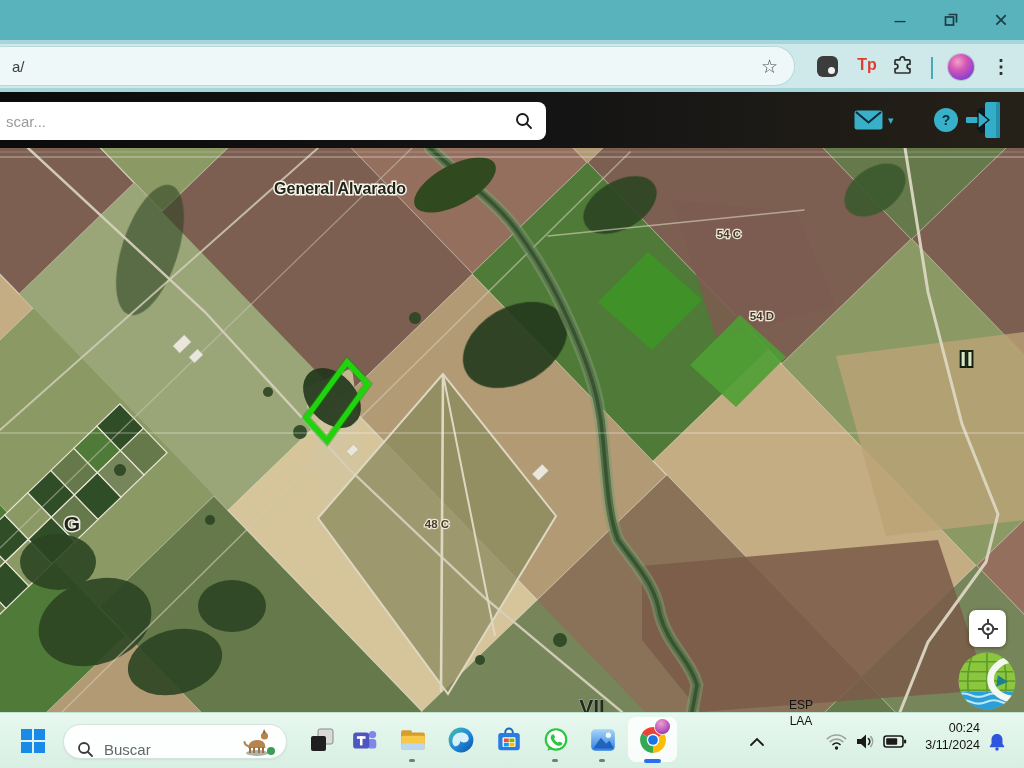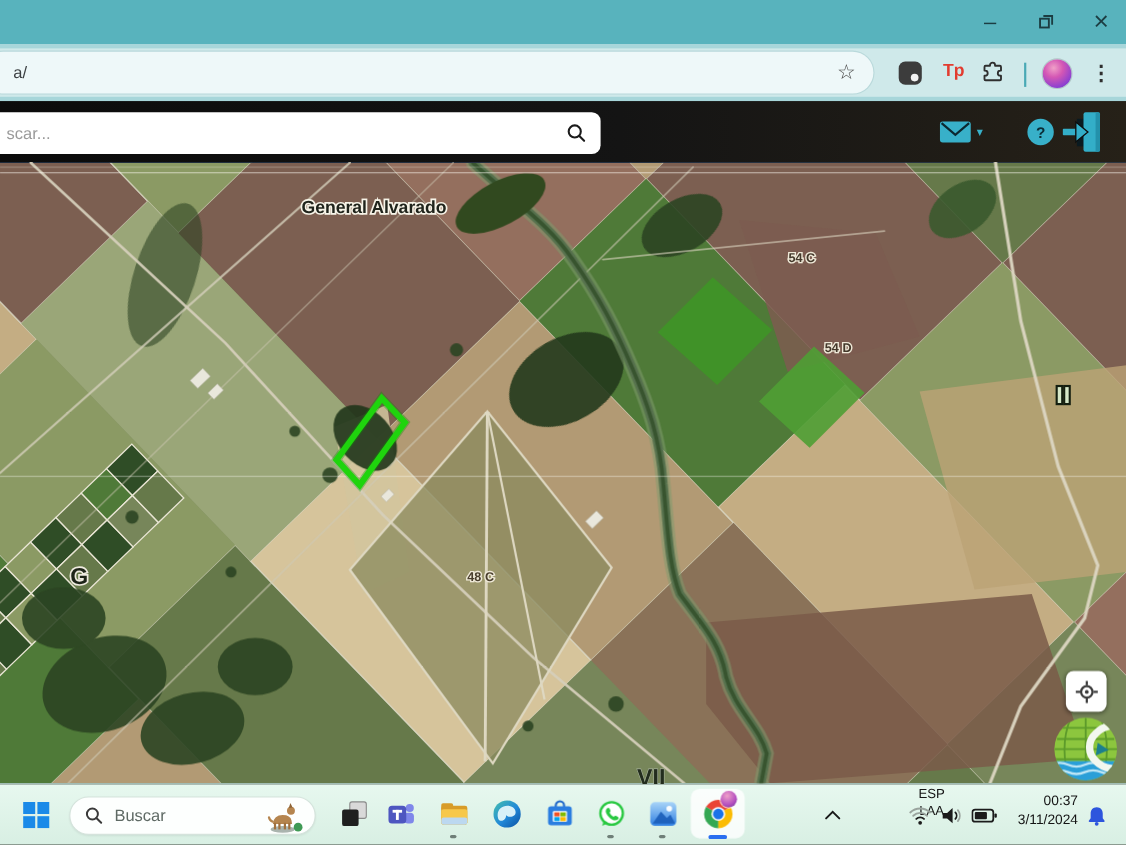--- a/index.html
+++ b/index.html
@@ -31,42 +31,42 @@
   .searchbox{left:-12px;top:102px;width:558px;height:38px;background:#ffffff;border-radius:8px;
              display:flex;align-items:center;}
   .searchbox input{border:none;outline:none;flex:1;margin-left:16px;font-size:15px;
                    font-family:"Liberation Sans",sans-serif;color:#333;background:transparent;}
   .searchbox input::placeholder{color:#9a9a9a;}
   .help{left:934px;top:108px;width:24px;height:24px;border-radius:50%;background:#38b0c9;
         display:flex;align-items:center;justify-content:center;color:#0a2c36;font-weight:bold;font-size:14px;}
   .caret{color:#38b0c9;font-size:11px;}
 
   
-  .map{left:0;top:148px;width:1024px;height:564px;overflow:hidden;background:#3b82f6;}
+  .map{left:0;top:148px;width:1024px;height:564px;overflow:hidden;background:#ef4444;}
   .maplabel{font-weight:bold;paint-order:stroke;}
   .locbtn{left:969px;top:462px;width:37px;height:37px;background:#fff;border-radius:7px;
           box-shadow:0 1px 4px rgba(0,0,0,.4);display:flex;align-items:center;justify-content:center;}
 
   
   .taskbar{left:0;top:712px;width:1024px;height:56px;
            background:linear-gradient(180deg,#e7f8ef 0%,#d8efe3 100%);
            border-top:1px solid #c2e2d4;box-sizing:border-box;}
   .tsearch{left:63px;top:724px;width:224px;height:35px;background:#fdfffe;border-radius:18px;
            border:1px solid #d5e3dc;box-shadow:0 1px 2px rgba(0,0,0,.07);
-           display:flex;align-items:center;box-sizing:border-box;}
+           display:flex;align-items:flex-end;box-sizing:border-box;}
   .tsearch .lbl{font-size:15px;color:#5f6a65;margin-left:10px;}
   .appbtn{top:722px;width:38px;height:36px;display:flex;align-items:center;justify-content:center;}
   .rundot{top:759px;width:6px;height:3px;border-radius:2px;background:#6f7f78;}
   .chromeplate{left:628px;top:717px;width:49px;height:45px;background:rgba(255,255,255,.8);
                border-radius:8px;display:flex;align-items:center;justify-content:center;}
   .chromedot{left:644px;top:759px;width:17px;height:4px;border-radius:2px;background:#2a6ef0;}
   .miniavatar{left:655px;top:719px;width:15px;height:15px;border-radius:50%;
               background:radial-gradient(circle at 40% 30%,#f0a0c8,#b44fc0 60%,#5a2f90);
               box-shadow:0 0 0 1px rgba(255,255,255,.8);}
-  .tray-lang{left:784px;top:714px;width:34px;text-align:center;font-size:12px;color:#141414;line-height:1.3;margin-left:46px;}
+  .tray-lang{left:784px;top:698px;width:34px;text-align:center;font-size:12px;color:#141414;line-height:1.3;}
   .tray-clock{left:900px;top:720px;width:80px;text-align:right;font-size:12.5px;color:#141414;line-height:1.35;}
 </style>
 </head>
 <body>
 
 <div class="abs titlebar">
   <div class="abs winbtn" style="left:885px;">
       <span>–</span>
     </div>
   <div class="abs winbtn" style="left:936px;">
@@ -471,21 +471,21 @@
 
 <div class="abs" style="left:883px;top:734px;">
   <svg width="24" height="15" viewBox="0 0 24 15">
     <rect x="1" y="2" width="19" height="11" rx="2.5" fill="none" stroke="#1b1b1b" stroke-width="1.6"></rect>
     <rect x="21" y="5.5" width="2.2" height="4" rx="1" fill="#1b1b1b"></rect>
     <rect x="3.2" y="4.2" width="11" height="6.6" rx="1" fill="#1b1b1b"></rect>
   </svg>
 </div>
 
 <div class="abs tray-clock">
-  <div>00:37</div>
+  <div>00:24</div>
   <div>3/11/2024</div>
 </div>
 
 <div class="abs" style="left:986px;top:731px;">
   <svg width="22" height="22" viewBox="0 0 24 24">
     <path d="M12,3.2 c-3.8,0 -6,2.8 -6,6.2 V14 l-1.8,2.6 c-.35,.55 0,1.2 .7,1.2 h14.2 c.7,0 1.05-.65 .7-1.2 L18,14 V9.4 C18,6 15.8,3.2 12,3.2 z" fill="#2d55dd"></path>
     <circle cx="12" cy="19.6" r="1.9" fill="#2d55dd"></circle>
   </svg>
 </div>
 

